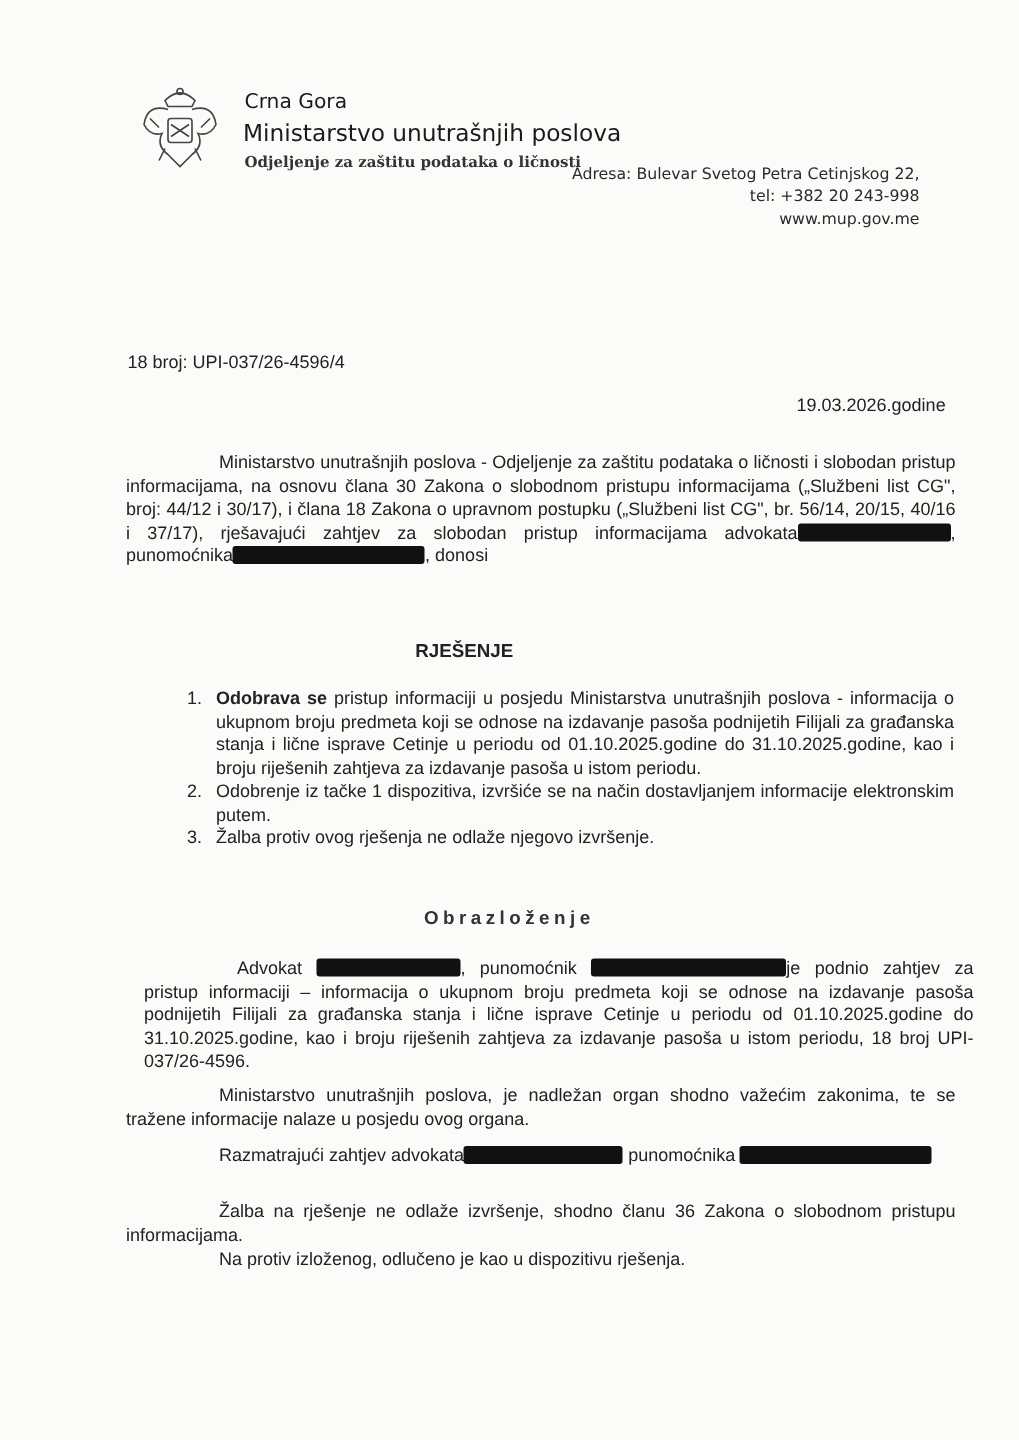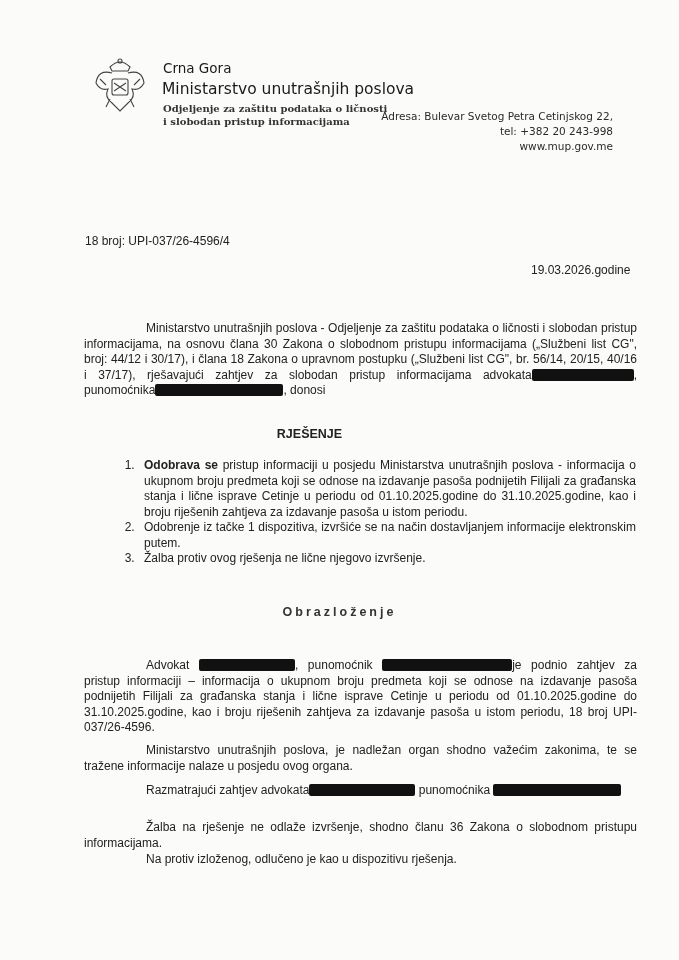--- a/index.html
+++ b/index.html
@@ -5,21 +5,21 @@
   html, body { margin:0; padding:0; }
   body { width:679px; height:960px; background:#fbfbfa; position:relative; overflow:hidden; font-family:"Liberation Sans", sans-serif; color:#222; }
   .abs { position:absolute; }
   .crest { left:92px; top:55px; width:56px; height:60px; }
   .hdr-country { left:163px; top:60px; font-family:"DejaVu Sans", sans-serif; font-size:13.5px; color:#1a1a1a; }
   .hdr-ministry { left:162px; top:80px; font-family:"DejaVu Sans", sans-serif; font-size:15.5px; color:#1a1a1a; }
   .hdr-dept { left:163px; top:102px; font-family:"DejaVu Serif", serif; font-size:10px; font-weight:bold; color:#333; line-height:13px; }
   .addr { right:66px; top:109px; text-align:right; font-family:"DejaVu Sans", sans-serif; font-size:10.5px; line-height:15px; color:#2a2a2a; }
   .broj { left:85px; top:234px; font-size:12px; }
   .date { left:531px; top:263px; font-size:12px; }
-  .para { font-size:12px; line-height:15.5px; text-align:justify;margin-top:20px; }
+  .para { font-size:12px; line-height:15.5px; text-align:justify; }
   .indent { text-indent:62px; }
   .redact { display:inline-block; background:#111; height:12px; vertical-align:-2px; border-radius:2px; }
   .heading { font-size:12.5px; font-weight:bold; text-align:center; }
   .heading2 { font-size:12.5px; text-align:center; letter-spacing:3px; font-weight:bold; color:#333; }
   ol.disp { margin:0; padding-left:40px; font-size:12px; line-height:15.5px; }
   ol.disp li { text-align:justify; padding-left:6px; }
 </style>
 </head>
 <body>
 
@@ -33,21 +33,20 @@
       <path d="M22 28 L34 36 M34 28 L22 36"></path>
       <path d="M8 24 L14 30 M48 24 L42 30"></path>
       <path d="M18 44 L14 52 M38 44 L42 52"></path>
     </g>
   </svg>
 </div>
 <div class="abs hdr-country">Crna Gora</div>
 <div class="abs hdr-ministry">Ministarstvo unutrašnjih poslova</div>
 <div class="abs hdr-dept">
   <div>Odjeljenje za zaštitu podataka o ličnosti</div>
-  <div>i slobodan pristup informacijama</div>
 </div>
 
 <div class="abs addr">
   <div>Adresa: Bulevar Svetog Petra Cetinjskog 22,</div>
   <div>tel: +382 20 243-998</div>
   <div>www.mup.gov.me</div>
 </div>
 
 <div class="abs broj">18 broj: UPI-037/26-4596/4</div>
 <div class="abs date">19.03.2026.godine</div>
@@ -56,27 +55,27 @@
   <span>Ministarstvo unutrašnjih poslova - Odjeljenje za zaštitu podataka o ličnosti i slobodan pristup informacijama, na osnovu člana 30 Zakona o slobodnom pristupu informacijama („Službeni list CG", broj: 44/12 i 30/17), i člana 18 Zakona o upravnom postupku („Službeni list CG", br. 56/14, 20/15, 40/16 i 37/17), rješavajući zahtjev za slobodan pristup informacijama</span>
   <span>advokata</span><span class="redact" style="width:102px;"></span><span>, punomoćnika</span><span class="redact" style="width:128px;"></span><span>, donosi</span>
 </div>
 
 <div class="abs heading" style="left:0; width:619px; top:427px;">RJEŠENJE</div>
 
 <div class="abs" style="left:98px; top:458px; width:538px;">
   <ol class="disp">
     <li><b>Odobrava se</b><span> pristup informaciji u posjedu Ministarstva unutrašnjih poslova - informacija o ukupnom broju predmeta koji se odnose na izdavanje pasoša podnijetih Filijali za građanska stanja i lične isprave Cetinje u periodu od 01.10.2025.godine do 31.10.2025.godine, kao i broju riješenih zahtjeva za izdavanje pasoša u istom periodu.</span></li>
     <li><span>Odobrenje iz tačke 1 dispozitiva, izvršiće se na način dostavljanjem informacije elektronskim putem.</span></li>
-    <li><span>Žalba protiv ovog rješenja ne lične njegovo izvršenje.</span></li>
+    <li><span>Žalba protiv ovog rješenja ne odlaže njegovo izvršenje.</span></li>
   </ol>
 </div>
 
 <div class="abs heading2" style="left:0; width:679px; top:605px;">Obrazloženje</div>
 
-<div class="abs para indent" style="left:84px; top:638px; width:553px;">
+<div class="abs para indent" style="left:96px; top:638px; width:553px;">
   <span>Advokat</span> <span class="redact" style="width:96px;"></span><span>, punomoćnik</span> <span class="redact" style="width:130px;"></span><span>je podnio zahtjev za pristup informaciji – informacija o ukupnom broju predmeta koji se odnose na izdavanje pasoša podnijetih Filijali za građanska stanja i lične isprave Cetinje u periodu od 01.10.2025.godine do 31.10.2025.godine, kao i broju riješenih zahtjeva za izdavanje pasoša u istom periodu, 18 broj UPI-037/26-4596.</span>
 </div>
 
 <div class="abs para indent" style="left:84px; top:723px; width:553px;">Ministarstvo unutrašnjih poslova, je nadležan organ shodno važećim zakonima, te se tražene informacije nalaze u posjedu ovog organa.</div>
 
 <div class="abs para indent" style="left:84px; top:763px; width:553px;">
   <span>Razmatrajući zahtjev advokata</span><span class="redact" style="width:106px;"></span><span> punomoćnika</span> <span class="redact" style="width:128px;"></span>
 </div>
 
 <div class="abs para indent" style="left:84px; top:800px; width:553px;">Žalba na rješenje ne odlaže izvršenje, shodno članu 36 Zakona o slobodnom pristupu informacijama.</div>

